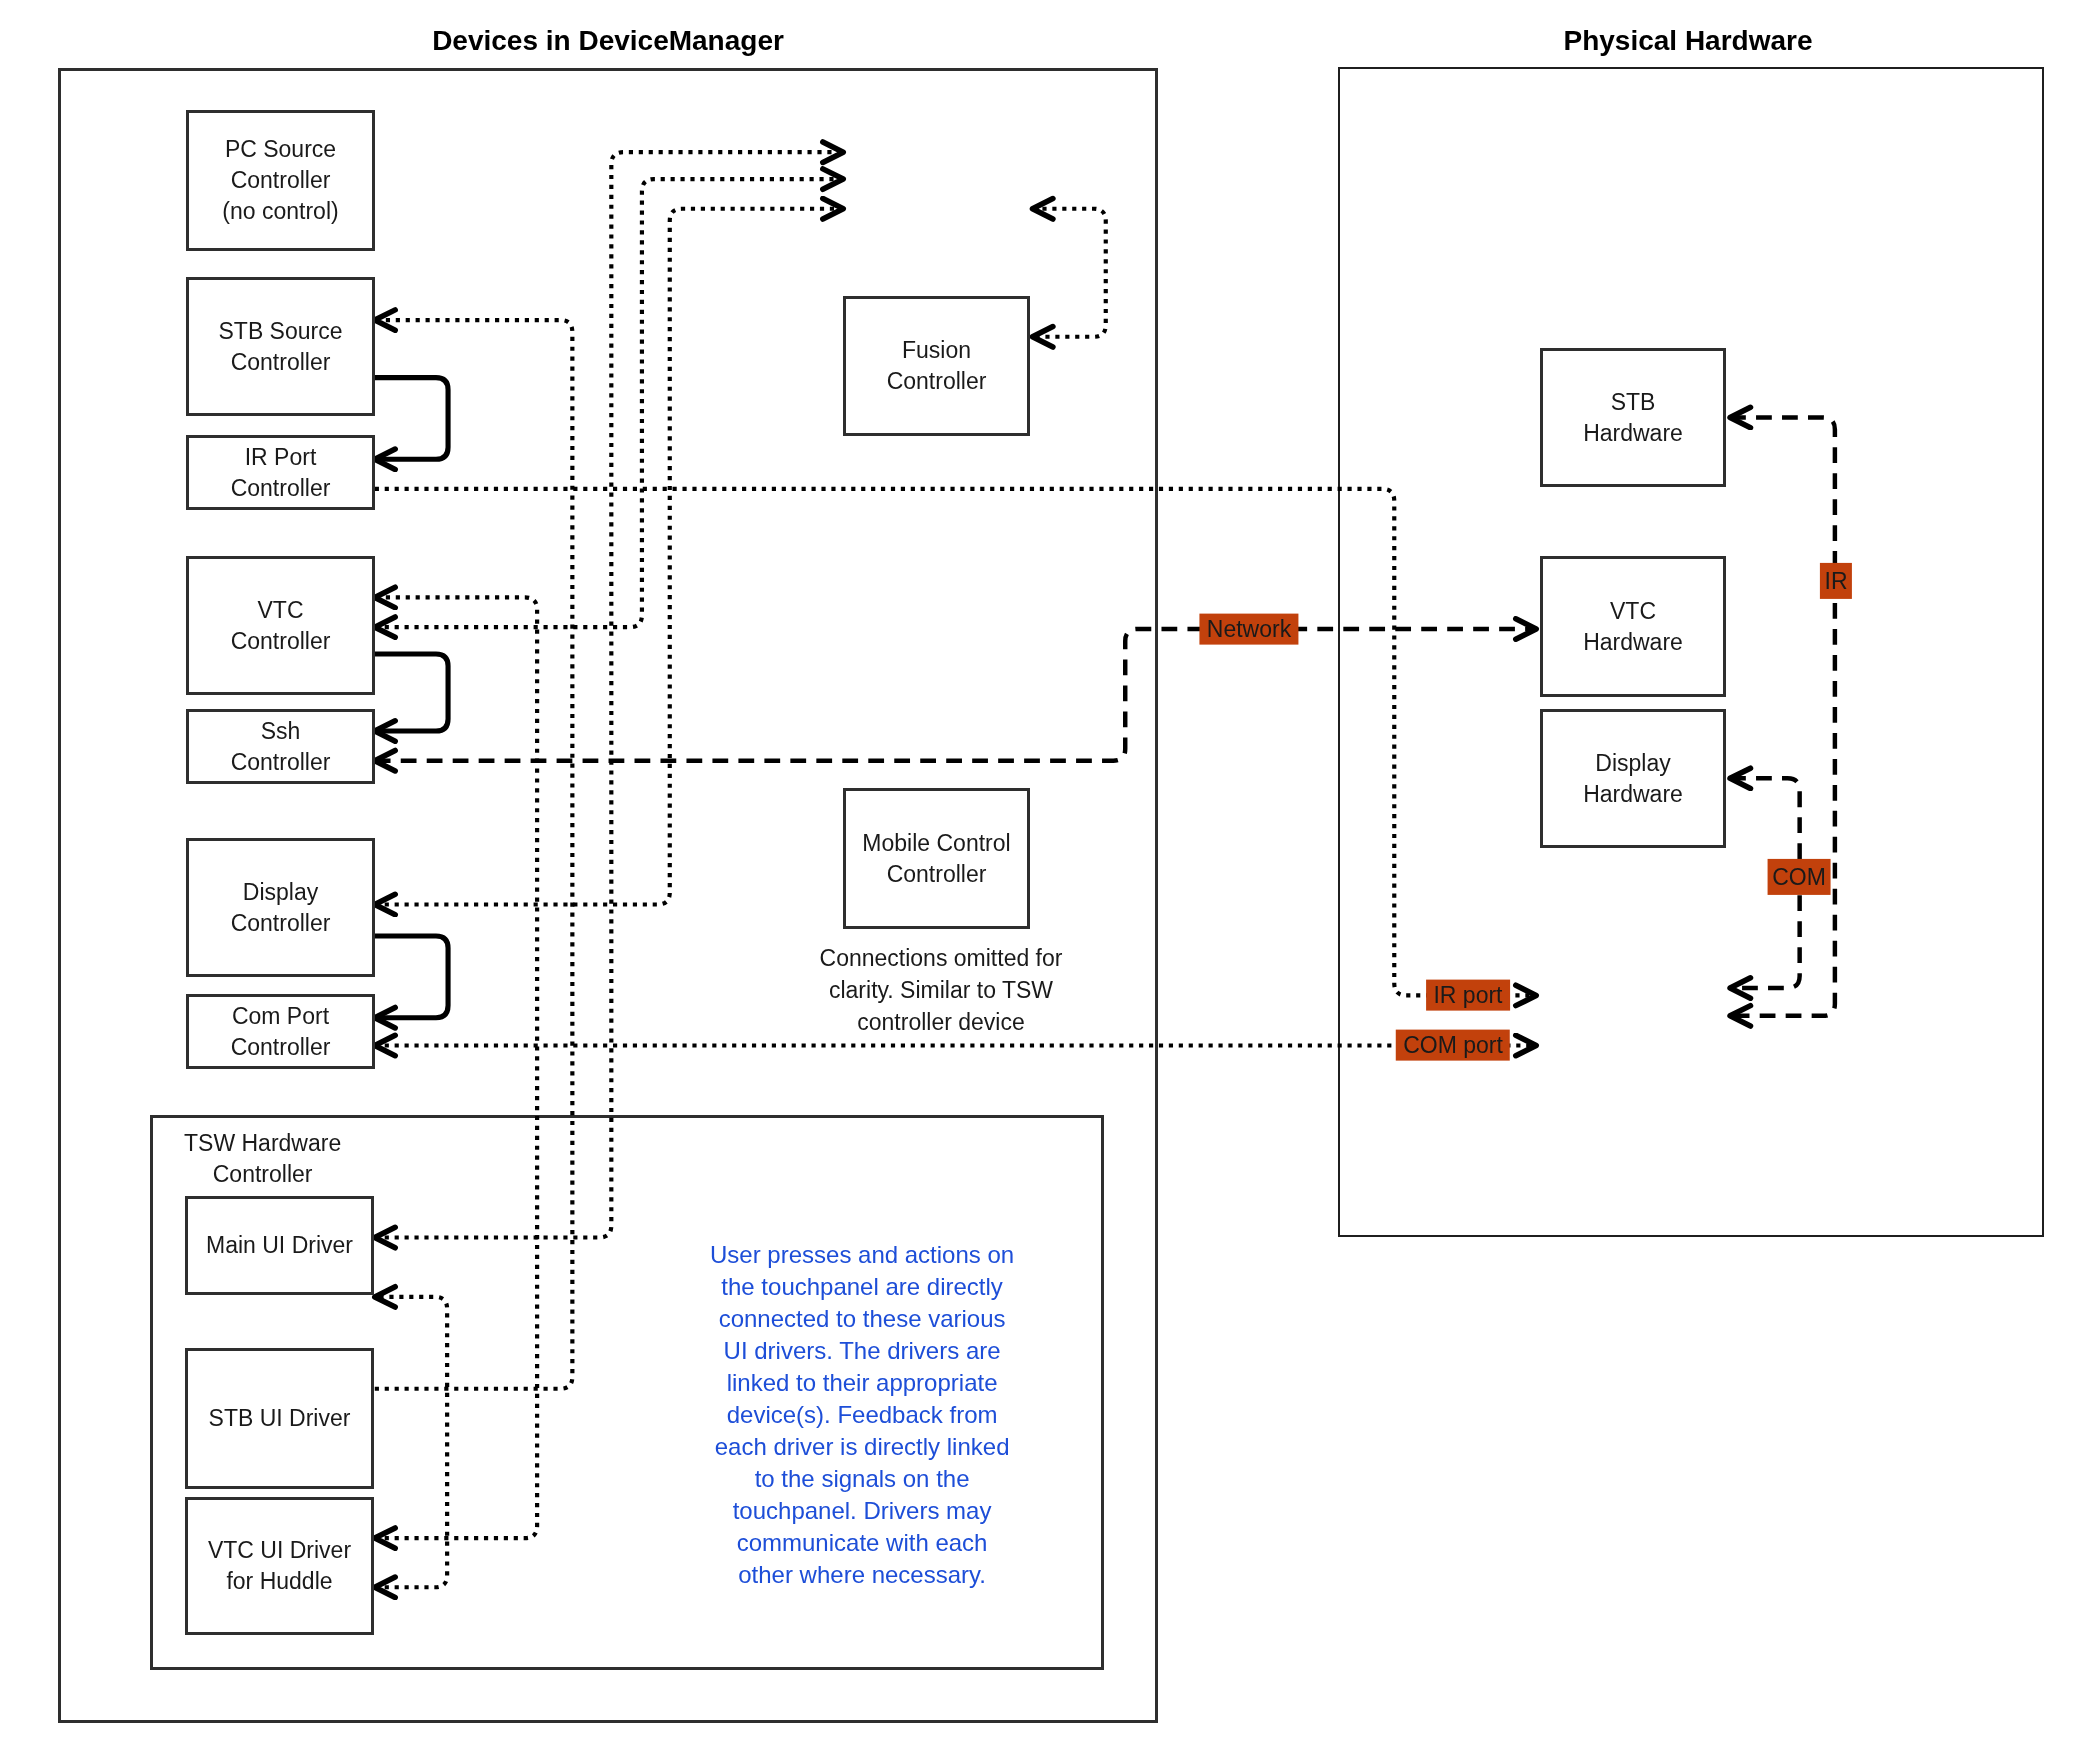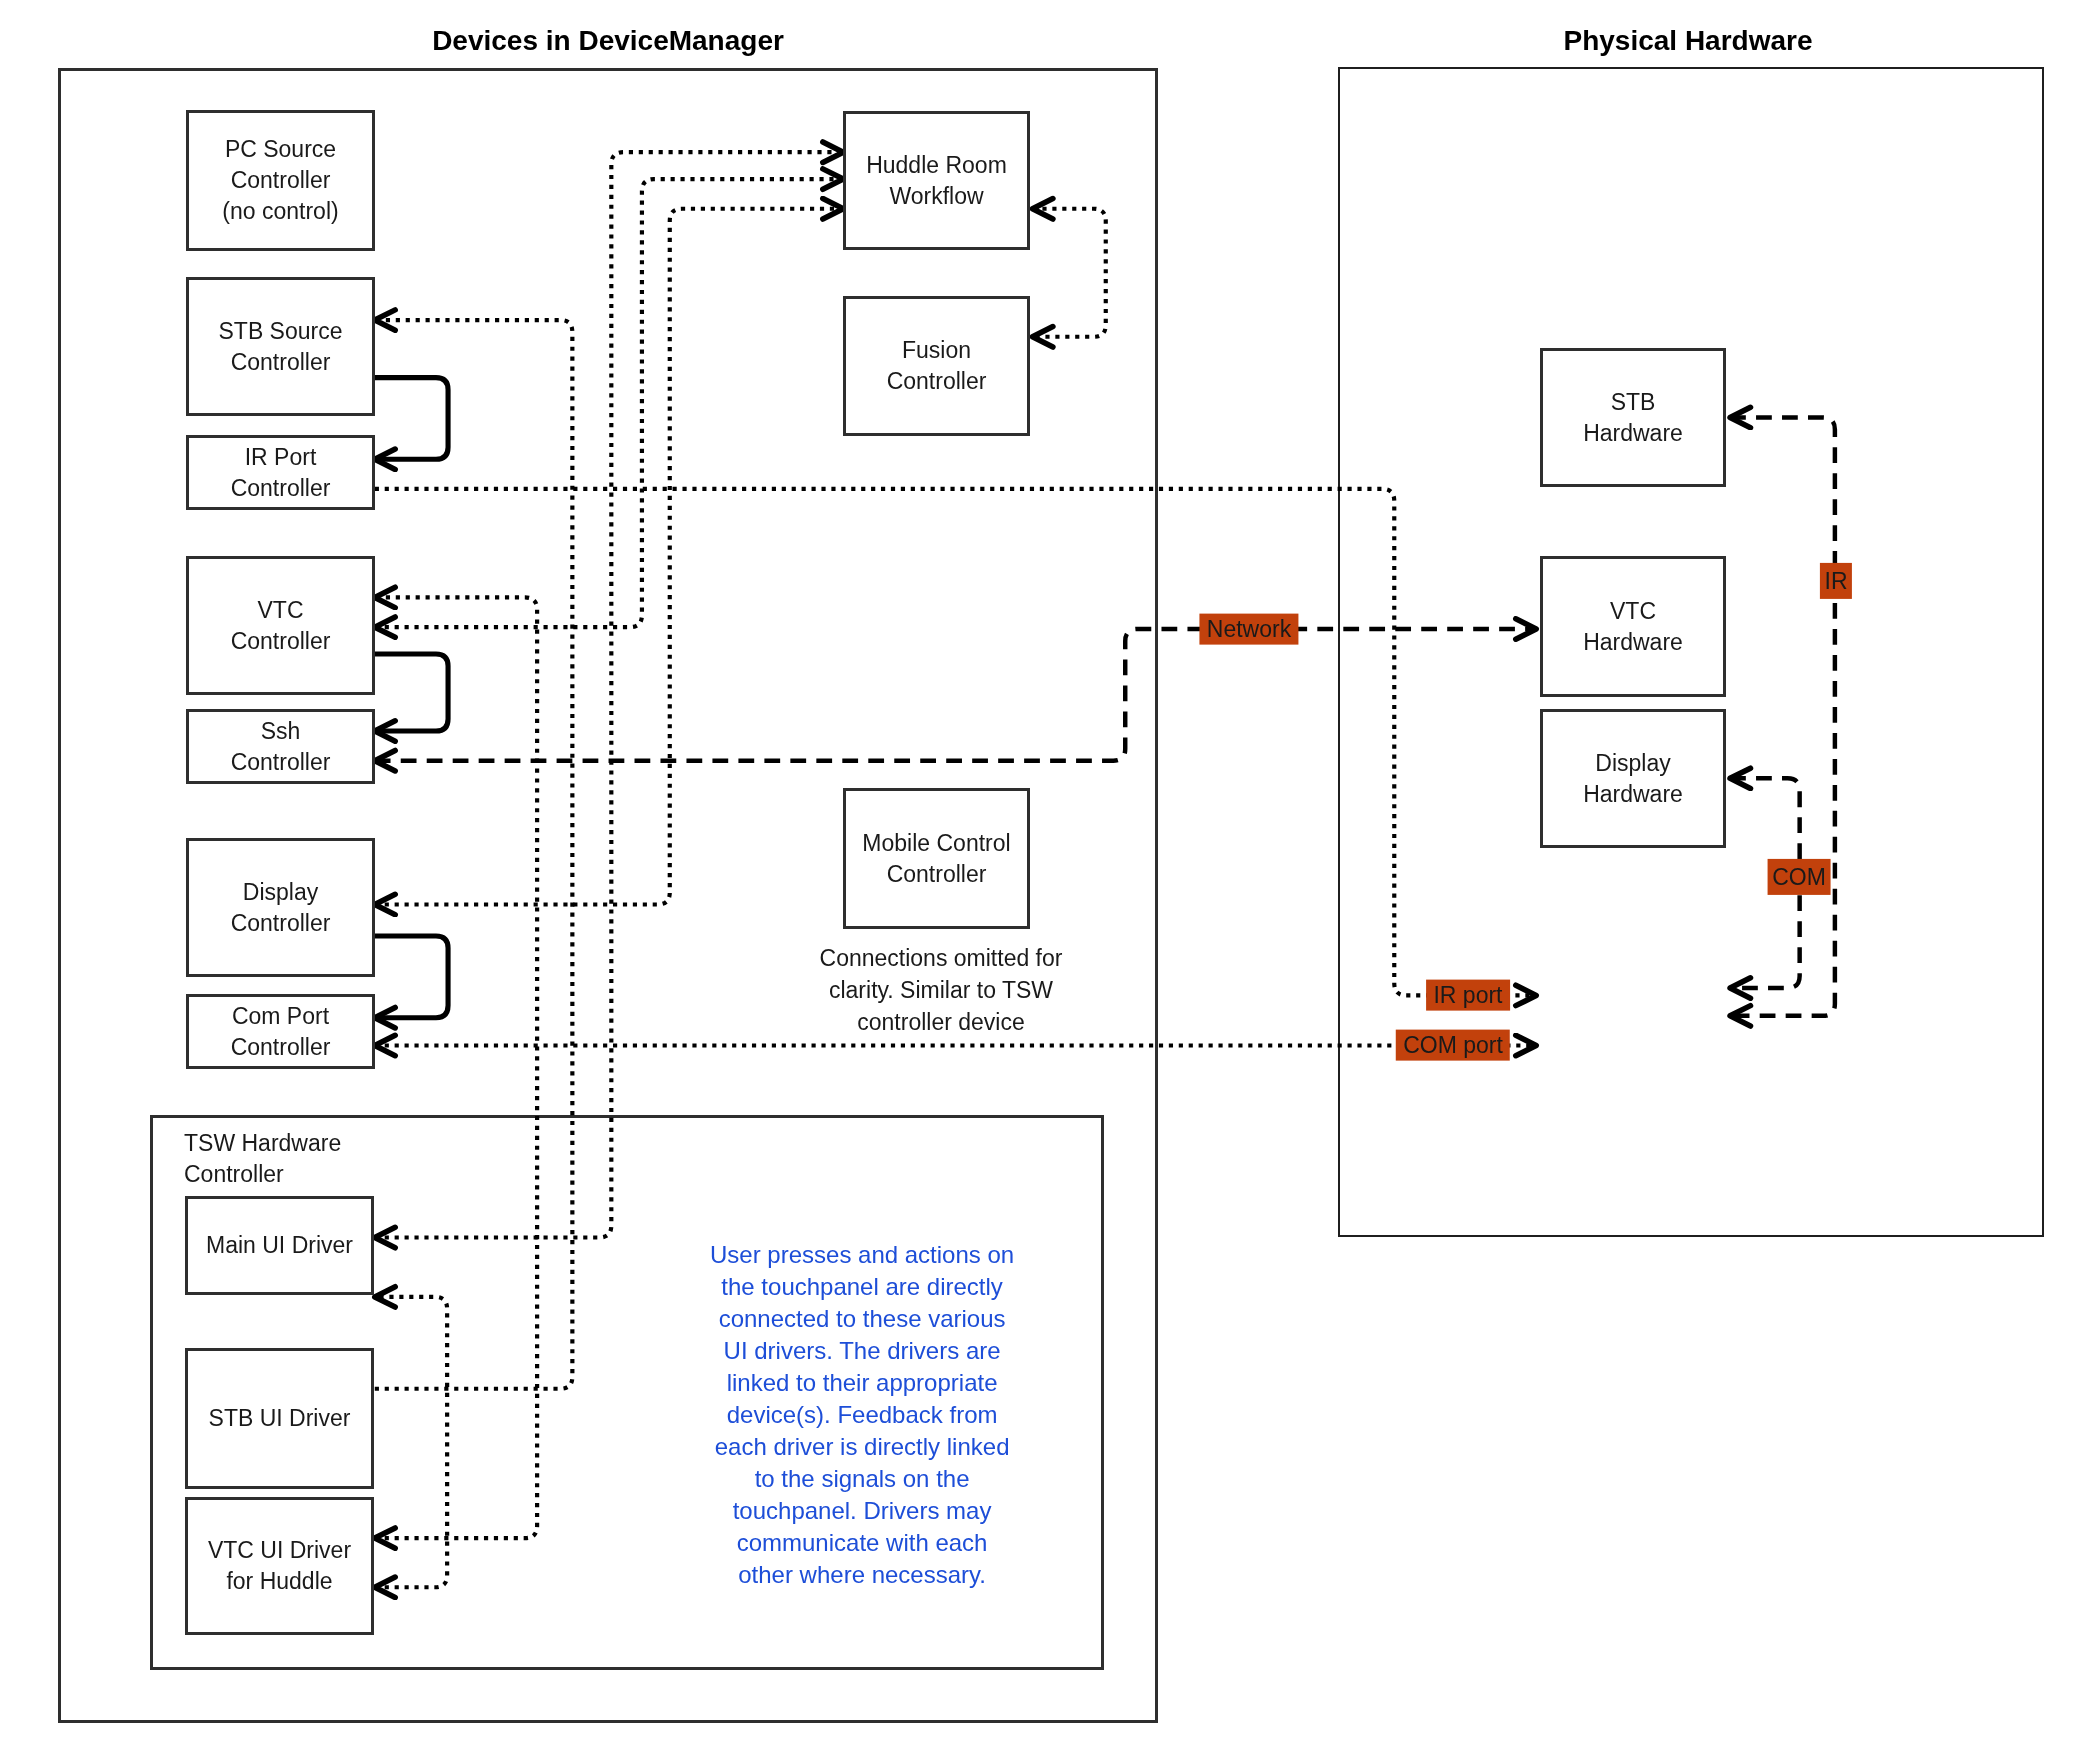--- a/index.html
+++ b/index.html
@@ -15,21 +15,21 @@
   .box{
     position:absolute;box-sizing:border-box;border:3.7px solid #2e2e2e;background:#ffffff;
     display:flex;flex-direction:column;align-items:center;justify-content:center;
     text-align:center;font-size:23px;line-height:31px;color:#1a1a1a;
   }
   .diagram-title{
     position:absolute;transform:translate(-50%,-50%);font-size:28px;font-weight:bold;
     white-space:nowrap;color:#000000;
   }
   .corner-label{
-    position:absolute;font-size:23px;line-height:31px;color:#1a1a1a;text-align:left;
+    position:absolute;font-size:23px;line-height:31px;color:#1a1a1a;text-align:center;
   }
   .edge-label{
     position:absolute;transform:translate(-50%,-50%);background:#c2410c;
     font-size:23px;color:#1a1a1a;white-space:nowrap;padding:1.9px 7.4px;
   }
   .edge-label.on-vertical{padding:4.6px 4.6px;}
   .note-text{
     position:absolute;transform:translateX(-50%);text-align:center;
     font-size:23px;line-height:32px;color:#1a1a1a;white-space:nowrap;
   }
@@ -104,24 +104,20 @@
   </div>
   <div class="box" style="left:186px;top:838px;width:189px;height:139px">
     <span>Display</span>
     <span>Controller</span>
   </div>
   <div class="box" style="left:186px;top:994px;width:189px;height:75px">
     <span>Com Port</span>
     <span>Controller</span>
   </div>
 
-  <div class="box" style="left:843px;top:111px;width:187px;height:139px">
-    <span>Huddle Room</span>
-    <span>Workflow</span>
-  </div>
   <div class="box" style="left:843px;top:296px;width:187px;height:140px">
     <span>Fusion</span>
     <span>Controller</span>
   </div>
   <div class="box" style="left:843px;top:788px;width:187px;height:141px">
     <span>Mobile Control</span>
     <span>Controller</span>
   </div>
 
   <div class="note-text" style="left:941px;top:942px">

